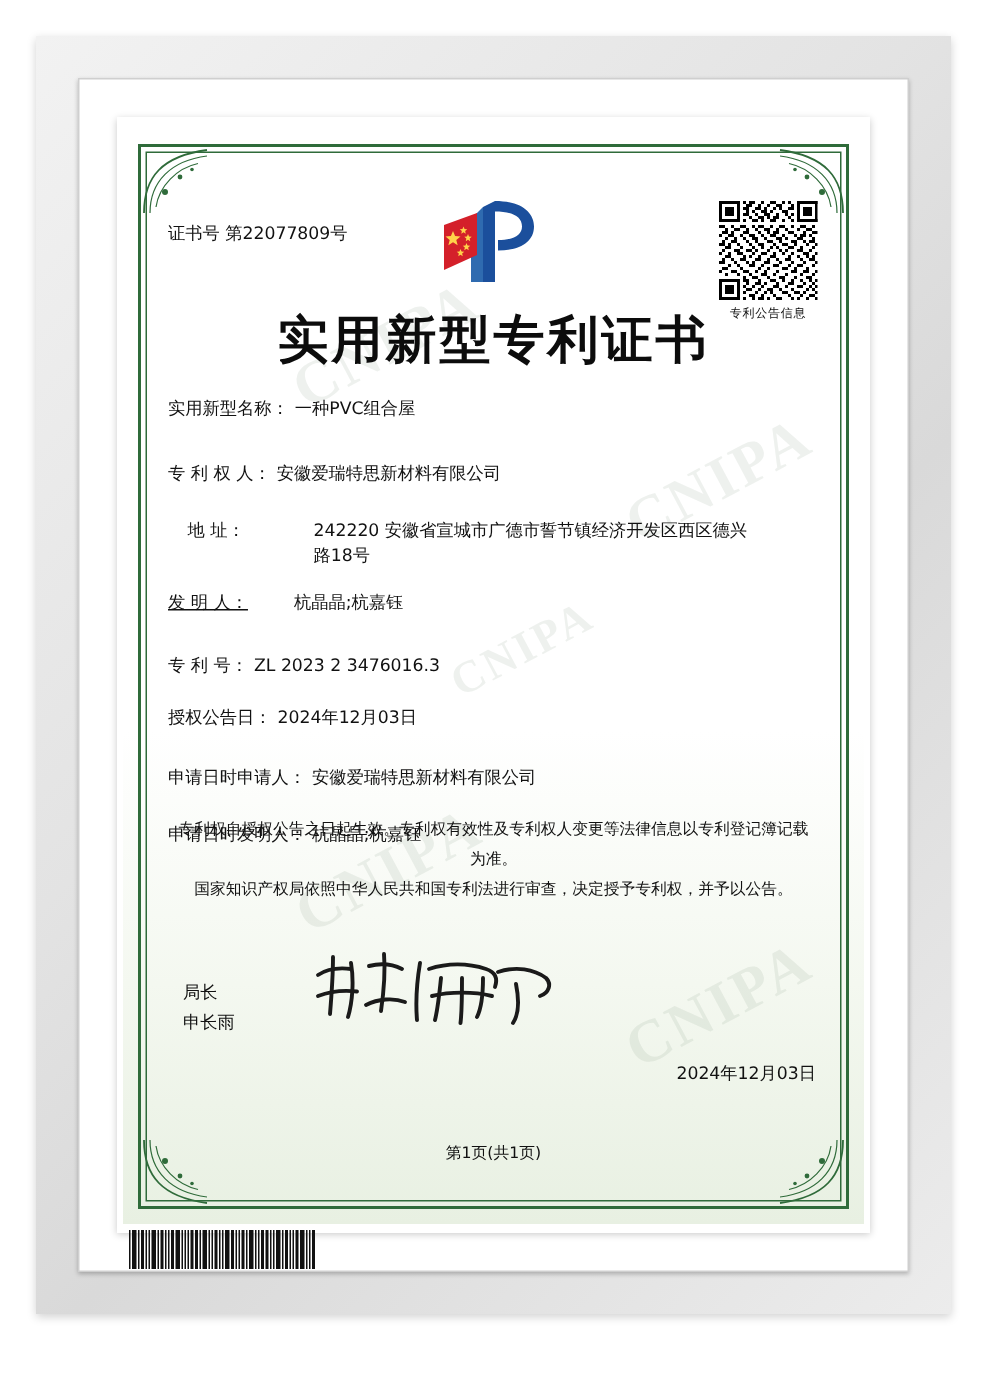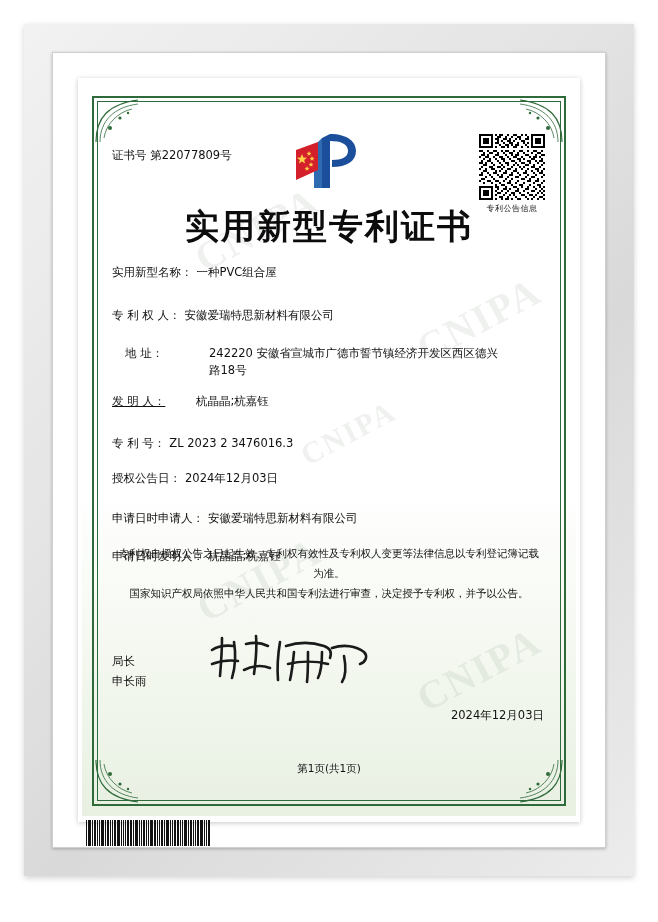--- a/index.html
+++ b/index.html
@@ -203,21 +203,21 @@
     top: 432px;
     font-size: 10.5px;
     color: #111;
     line-height: 1.9;
     text-align: center;
   }
   .declaration p { margin: 0; }
 
   .director-block {
     position: absolute;
-    left: 4px;
+    left: 14px;
     top: 540px;
     font-size: 11.5px;
     color: #111;
     line-height: 1.7;
   }
 
   .signature {
     position: absolute;
     left: 96px;
     top: 518px;

